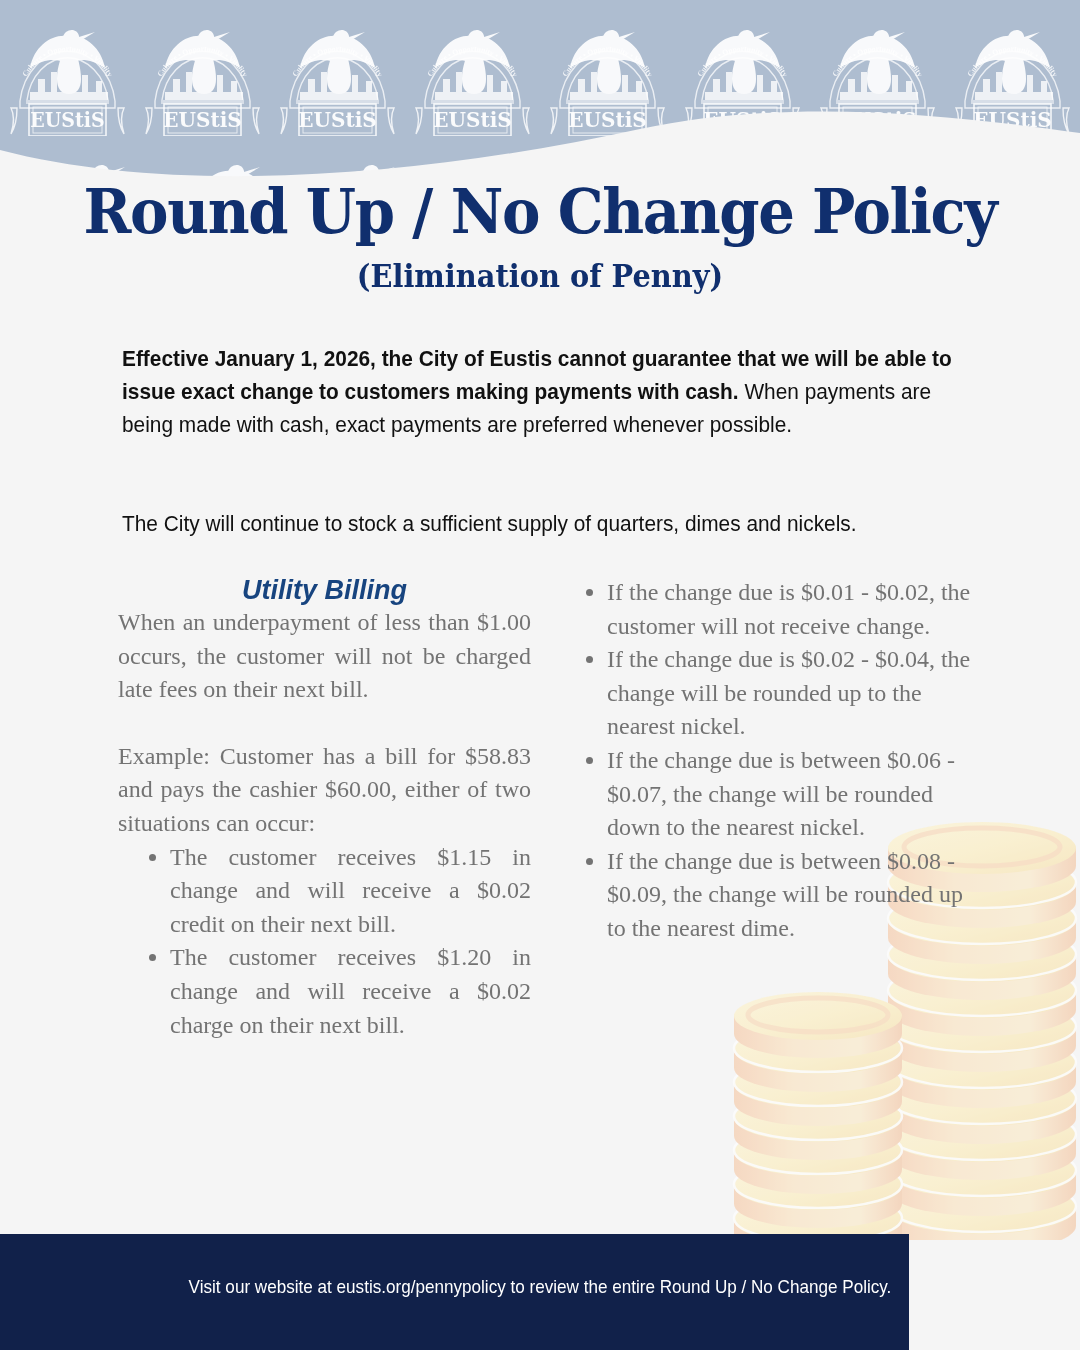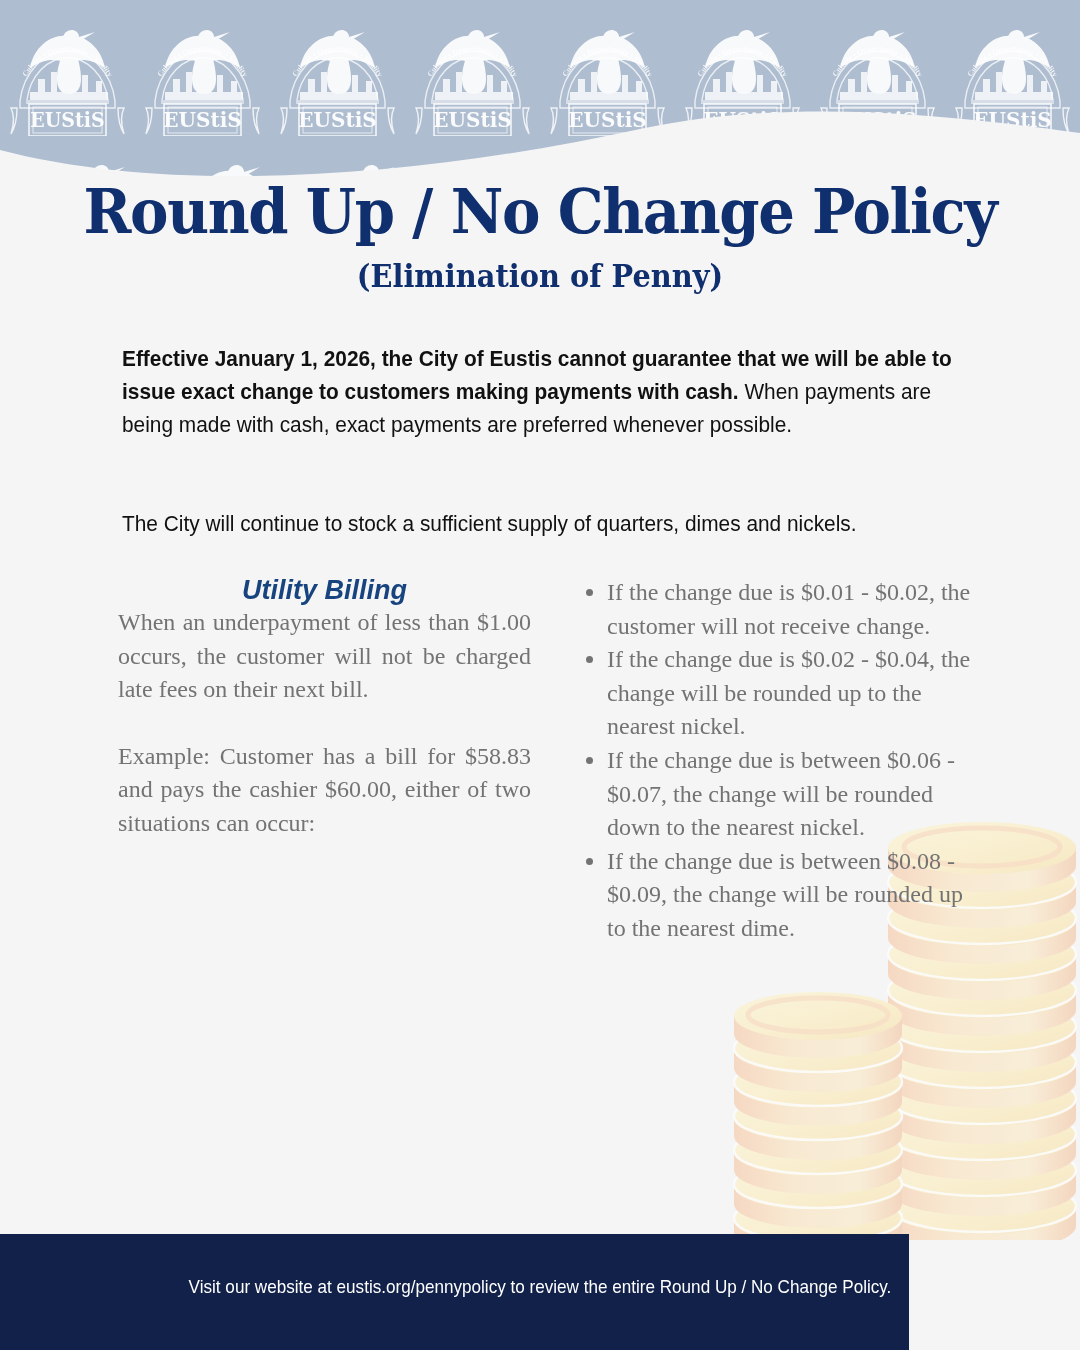--- a/index.html
+++ b/index.html
@@ -468,20 +468,24 @@
   </svg>
 
   <div class="columns">
 
     <div class="col col-left">
       <div class="col-heading">Utility Billing</div>
       <div class="col-body">
         <p>When an underpayment of less than $1.00 occurs, the customer will not be charged late fees on their next bill.</p>
         <div class="gap-para"></div>
         <p>Example: Customer has a bill for $58.83 and pays the cashier $60.00, either of two situations can occur:</p>
+        <ul class="bullets">
+          <li>The customer receives $1.15 in change and will receive a $0.02 credit on their next bill.</li>
+          <li>The customer receives $1.20 in change and will receive a $0.02 charge on their next bill.</li>
+        </ul>
       </div>
     </div>
 
     <div class="col col-right">
       <div class="col-body">
         <ul class="bullets">
           <li> If the change due is $0.01 - $0.02, the customer will not receive change.</li>
           <li>If the change due is $0.02 - $0.04, the change will be rounded up to the nearest nickel.</li>
           <li>If the change due is between $0.06 - $0.07, the change will be rounded down to the nearest nickel.</li>
           <li>If the change due is between $0.08 - $0.09, the change will be rounded up to the nearest dime.</li>

